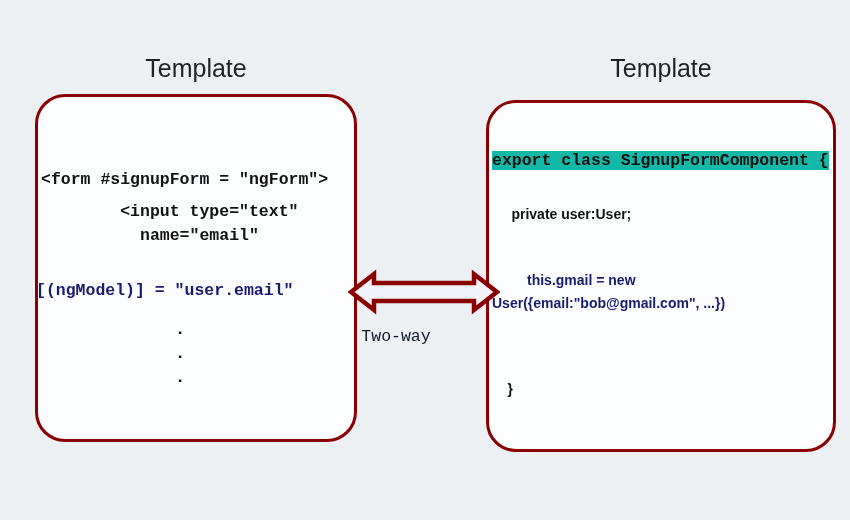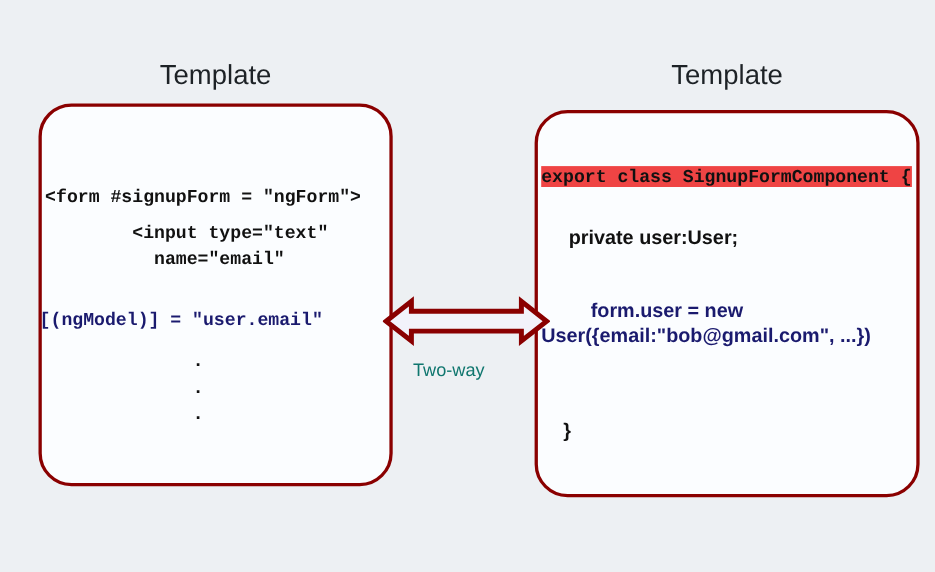--- a/index.html
+++ b/index.html
@@ -48,26 +48,26 @@
     position: absolute;
     font-family: "Liberation Mono", "DejaVu Sans Mono", monospace;
     font-size: 16.5px;
     font-weight: bold;
     color: #111111;
     white-space: pre;
     letter-spacing: 0px;
   }
   .code-line.navy { color: #1a1a6e; }
   .code-line.hl {
-    background: #ef4444;
+    background: #14b8a6;
   }
   .sans-line {
     position: absolute;
     font-family: "Liberation Sans", sans-serif;
-    font-size: 18px;
+    font-size: 14px;
     font-weight: bold;
     color: #111111;
     white-space: pre;
   }
   .sans-line.navy { color: #1a1a6e; }
 
   
   #tpl-l1 { left: 41px;  top: 170px; }
   #tpl-l2 { left: 41px;  top: 202px; }
   #tpl-l3 { left: 41px;  top: 226px; }
@@ -98,28 +98,28 @@
     position: absolute;
     left: 348px;
     top: 268px;
     width: 152px;
     height: 48px;
   }
   #arrow-wrap svg { display: block; }
 
   #arrow-label {
     position: absolute;
-    left: 340px;
+    left: 328px;
     top: 326px;
     width: 136px;
     text-align: center;
-    font-family: Liberation Sans, sans-serif;
+    font-family: Liberation Mono, monospace;
     font-size: 16.5px;
     font-weight: 400;
-    color: #0f766e;
+    color: #0f172a;
     line-height: 22px;
   }
 </style>
 </head>
 <body>
 
 <div id="canvas">
 
   <div class="panel-title" id="title-template">Template</div>
 
@@ -138,21 +138,21 @@
 .</div>
 
   <div class="panel-title" id="title-component">Template</div>
 
   <div class="panel-box" id="box-component"></div>
 
   <div class="code-line hl" id="cmp-l1">export class SignupFormComponent {</div>
 
   <div class="sans-line" id="cmp-l2">     private user:User;</div>
 
-  <div class="sans-line navy" id="cmp-l3">         form.user = new</div>
+  <div class="sans-line navy" id="cmp-l3">         this.gmail = new</div>
 
   <div class="sans-line navy" id="cmp-l4">User({email:"bob@gmail.com", ...})</div>
 
   <div class="sans-line" id="cmp-l5">    }</div>
 
   <div id="arrow-wrap">
     <svg width="152" height="48" viewBox="0 0 152 48" xmlns="http://www.w3.org/2000/svg">
       <polygon points="3,24 26,6 26,15 126,15 126,6 149,24 126,42 126,33 26,33 26,42" fill="#f2f2fa" stroke="#8a0000" stroke-width="4.5" stroke-linejoin="miter"></polygon>
     </svg>
   </div>

